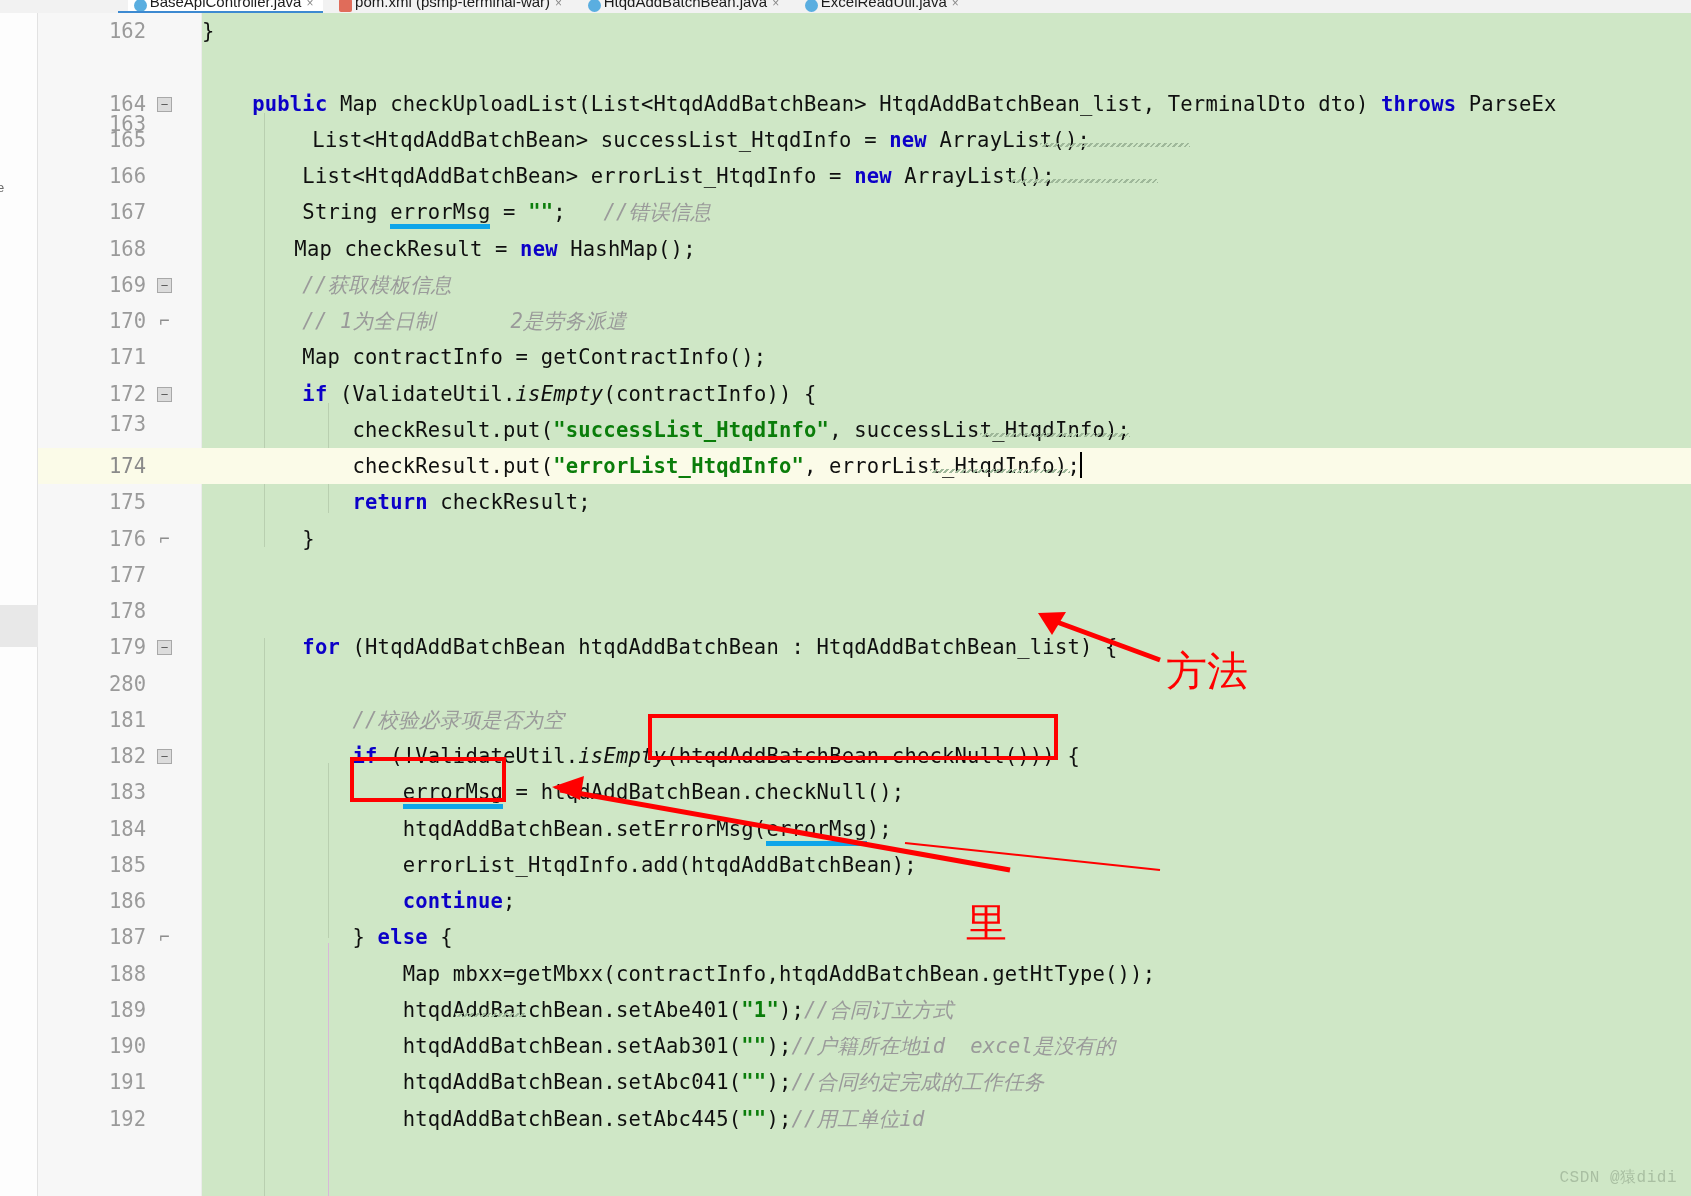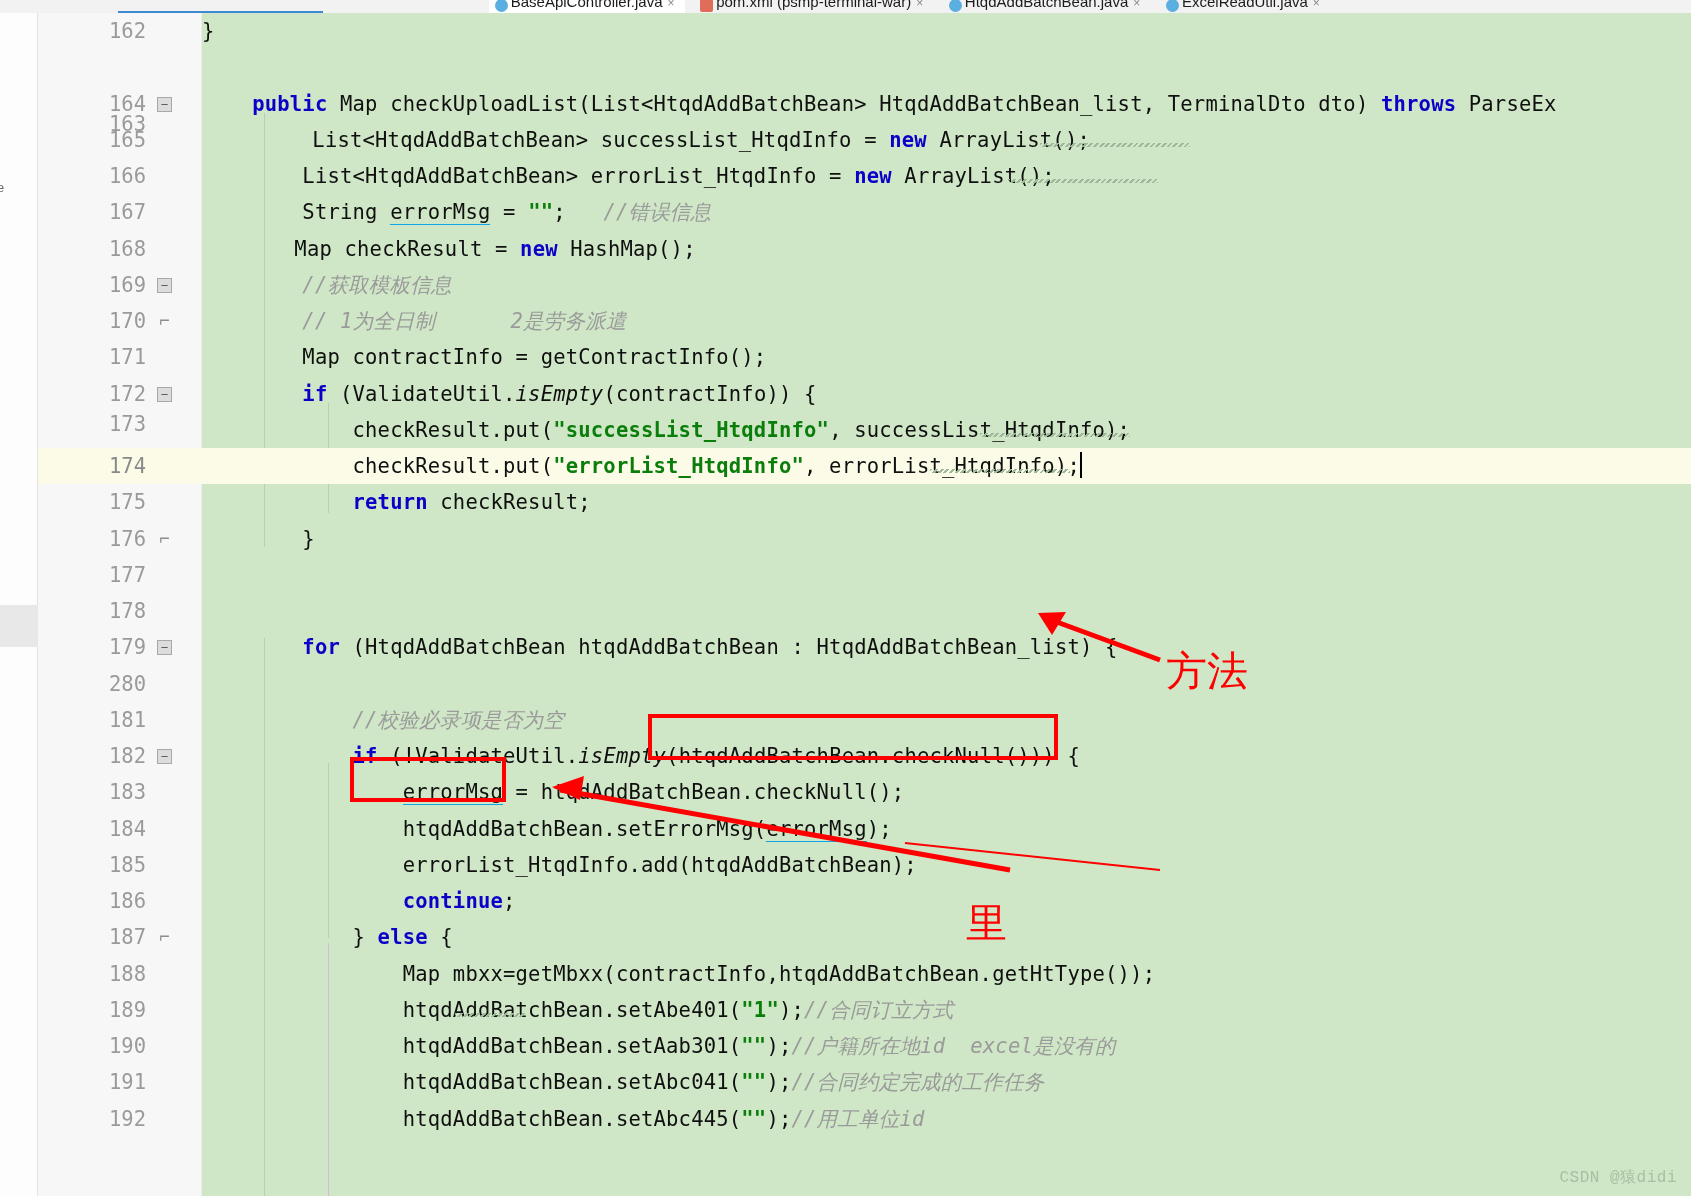--- a/index.html
+++ b/index.html
@@ -21,21 +21,20 @@
 
   
   .tabbar {
     position: absolute;
     left: 0; top: 0;
     width: 1691px; height: 22px;
     background: #f2f2f2;
     border-bottom: 1px solid #c9c9c9;
     overflow: hidden;
     white-space: nowrap;
-    text-align: center;
   }
   .tab {
     display: inline-block;
     height: 13px;
     padding: 0 10px 0 6px;
     font-family: "Liberation Sans", sans-serif;
     font-size: 15px;
     line-height: 10px;
     color: #1b1b1b;
     vertical-align: top;
@@ -183,21 +182,21 @@
     font-size: 18px;
   }
 
   
   .kw  { color: #0c00c8; font-weight: bold; }
   .str { color: #0a7d0a; font-weight: bold; }
   .cmt { color: #9a9a9a; font-style: italic; }
   .ital{ font-style: italic; }
   .plain { color: #0f0f0f; }
   .grey-underline {
-    border-bottom: 1px solid #0ea5e9;
+    border-bottom: 5px solid #0ea5e9;
   }
 
   
   .ann-box {
     position: absolute;
     border: 4px solid #ff0000;
     background: transparent;
     pointer-events: none;
   }
   .ann-text {

